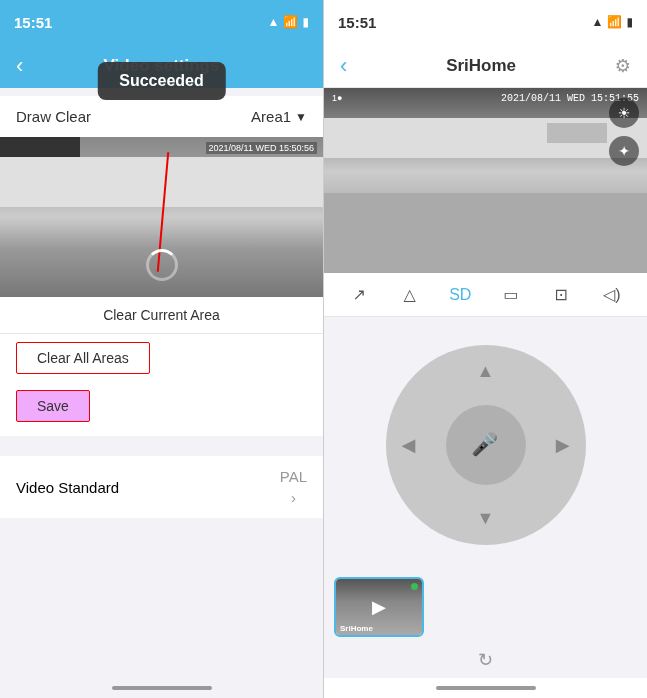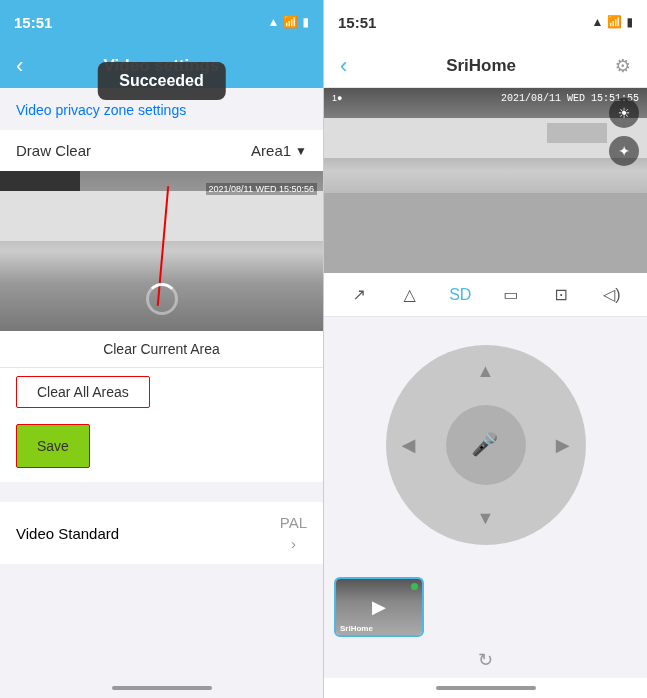--- a/index.html
+++ b/index.html
@@ -129,21 +129,21 @@
       overflow: hidden;
     }
     .camera-feed {
       width: 100%;
       height: 100%;
       background: linear-gradient(180deg, #888 0%, #aaa 30%, #ccc 50%, #999 70%, #777 100%);
       position: relative;
     }
     .camera-timestamp {
       position: absolute;
-      top: 12px;
+      top: 5px;
       right: 6px;
       color: white;
       font-size: 9px;
       background: rgba(0,0,0,0.3);
       padding: 1px 3px;
     }
     
     .room-ceiling {
       position: absolute;
       top: 20px;
@@ -202,25 +202,25 @@
       font-size: 14px;
       padding: 7px 20px;
       cursor: pointer;
       border-radius: 2px;
       text-align: center;
     }
 
     .save-btn {
       display: block;
       margin: 6px 16px;
-      background: #84cc16;
+      background: #f0abfc;
       border: 1.5px solid #e00;
       color: #333;
       font-size: 14px;
-      padding: 13px 20px;
+      padding: 7px 20px;
       cursor: pointer;
       border-radius: 2px;
       text-align: center;
     }
 
     .buttons-section {
       background: white;
       padding: 8px 0;
       margin-top: 0;
     }
@@ -591,23 +591,20 @@
     <span class="back-btn">‹</span>
     <span class="title">Video settings</span>
   </div>
 
   <div class="succeeded-toast">
     <span>Succeeded</span>
   </div>
 
   <div class="left-content">
 
-    <div class="privacy-zone-link">
-      <span>Video privacy zone settings</span>
-    </div>
 
     <div class="draw-area-row">
       <span class="label">Draw Clear</span>
       <span class="value">
         <span>Area1</span>
         <span class="dropdown-arrow">▼</span>
       </span>
     </div>
 
     <div class="camera-view">

